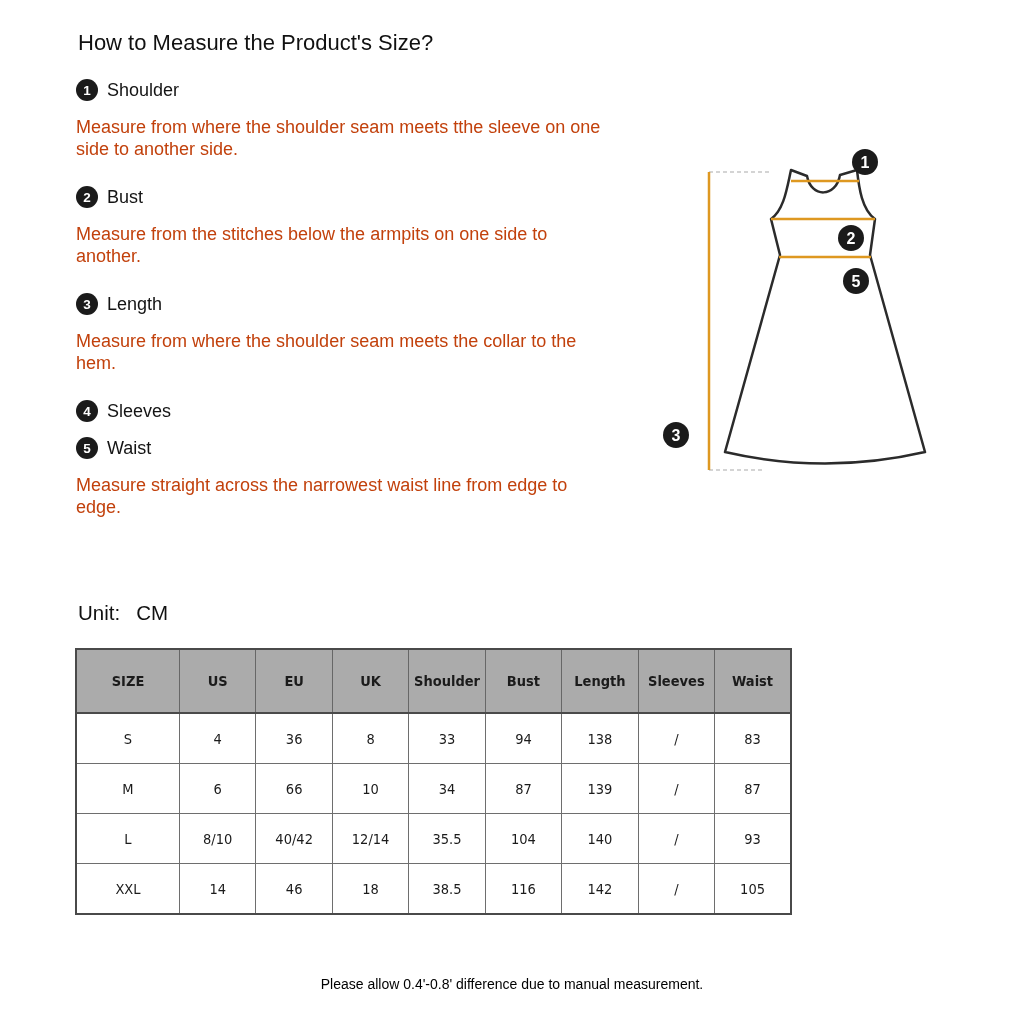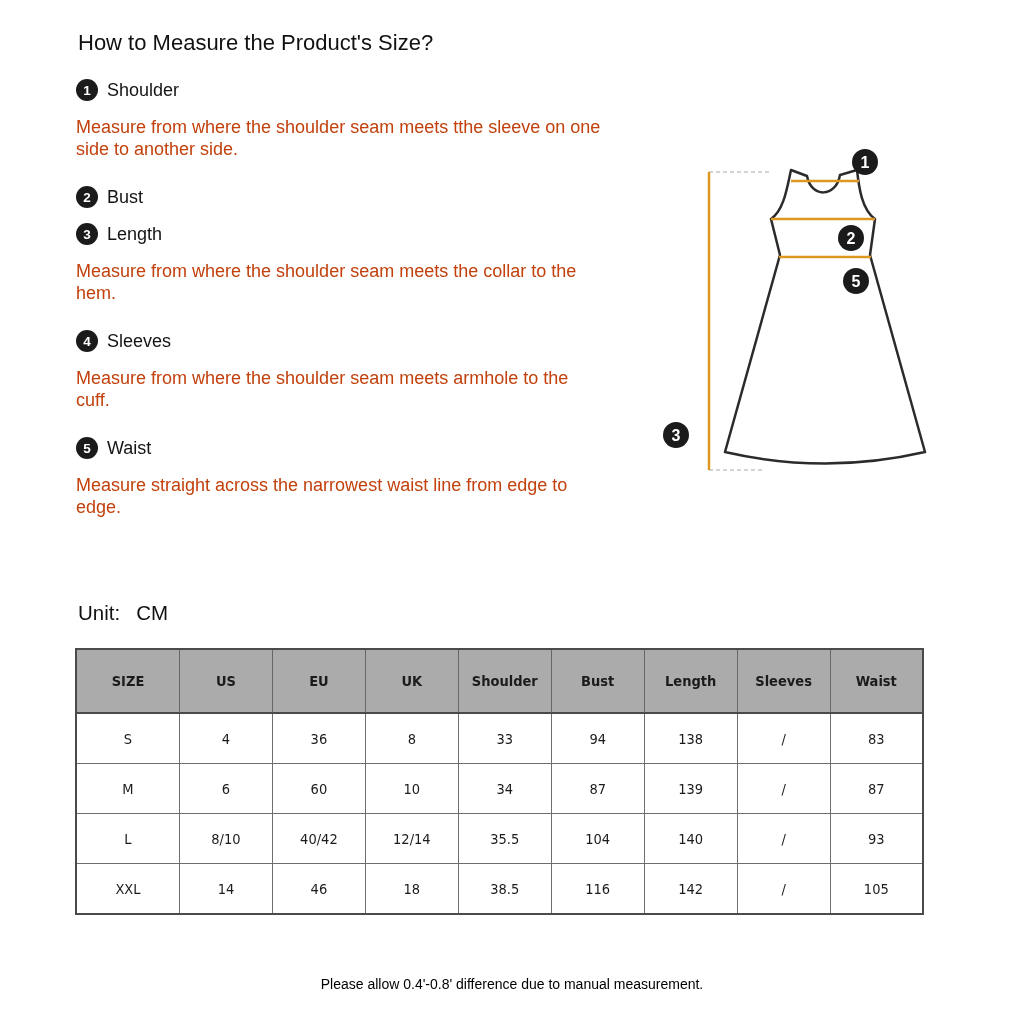--- a/index.html
+++ b/index.html
@@ -19,21 +19,21 @@
   }
   .m-label{font-size:18px;color:#141414;}
   .m-desc{
     margin:0 0 26px 0;font-size:18px;line-height:22px;color:#c2410c;
     white-space:pre-line;
   }
   .unit-line{position:absolute;left:78px;top:601px;font-size:20.5px;color:#111;text-align:right;}
   .unit-value{margin-left:16px;}
   .diagram{position:absolute;left:648px;top:140px;width:300px;height:355px;}
   .size-table{
-    position:absolute;left:75px;top:648px;width:849px;border-collapse:collapse;
+    position:absolute;left:75px;top:648px;width:717px;border-collapse:collapse;
     table-layout:fixed;border:2px solid #4a4a4a;
     font-family:"DejaVu Sans", "Liberation Sans", sans-serif;font-stretch:condensed;
   }
   .size-table th{
     background:#ababab;height:60px;font-size:14.5px;font-weight:bold;color:#1b1b1b;
     border:1px solid #676767;border-bottom:2px solid #4a4a4a;text-align:center;
   }
   .size-table td{
     height:47px;font-size:14.5px;color:#1b1b1b;border:1px solid #6e6e6e;
     text-align:center;background:#fff;
@@ -54,34 +54,34 @@
     <span class="badge">1</span>
     <span class="m-label">Shoulder</span>
   </div>
   <p class="m-desc">Measure from where the shoulder seam meets tthe sleeve on one
 side to another side.</p>
 
   <div class="m-heading">
     <span class="badge">2</span>
     <span class="m-label">Bust</span>
   </div>
+  <p class="m-desc">Measure from the stitches below the armpits on one side to
+another.</p>
 
   <div class="m-heading">
     <span class="badge">3</span>
     <span class="m-label">Length</span>
   </div>
   <p class="m-desc">Measure from where the shoulder seam meets the collar to the
 hem.</p>
 
   <div class="m-heading">
     <span class="badge">4</span>
     <span class="m-label">Sleeves</span>
   </div>
-  <p class="m-desc">Measure from where the shoulder seam meets armhole to the
-cuff.</p>
 
   <div class="m-heading">
     <span class="badge">5</span>
     <span class="m-label">Waist</span>
   </div>
   <p class="m-desc">Measure straight across the narrowest waist line from edge to
 edge.</p>
 </div>
 
 <svg class="diagram" viewBox="0 0 300 355" xmlns="http://www.w3.org/2000/svg">
@@ -143,21 +143,21 @@
         <td>8</td>
         <td>33</td>
         <td>94</td>
         <td>138</td>
         <td>/</td>
         <td>83</td>
       </tr>
       <tr>
         <td>M</td>
         <td>6</td>
-        <td>60</td>
+        <td>66</td>
         <td>10</td>
         <td>34</td>
         <td>87</td>
         <td>139</td>
         <td>/</td>
         <td>87</td>
       </tr>
       <tr>
         <td>L</td>
         <td>8/10</td>

